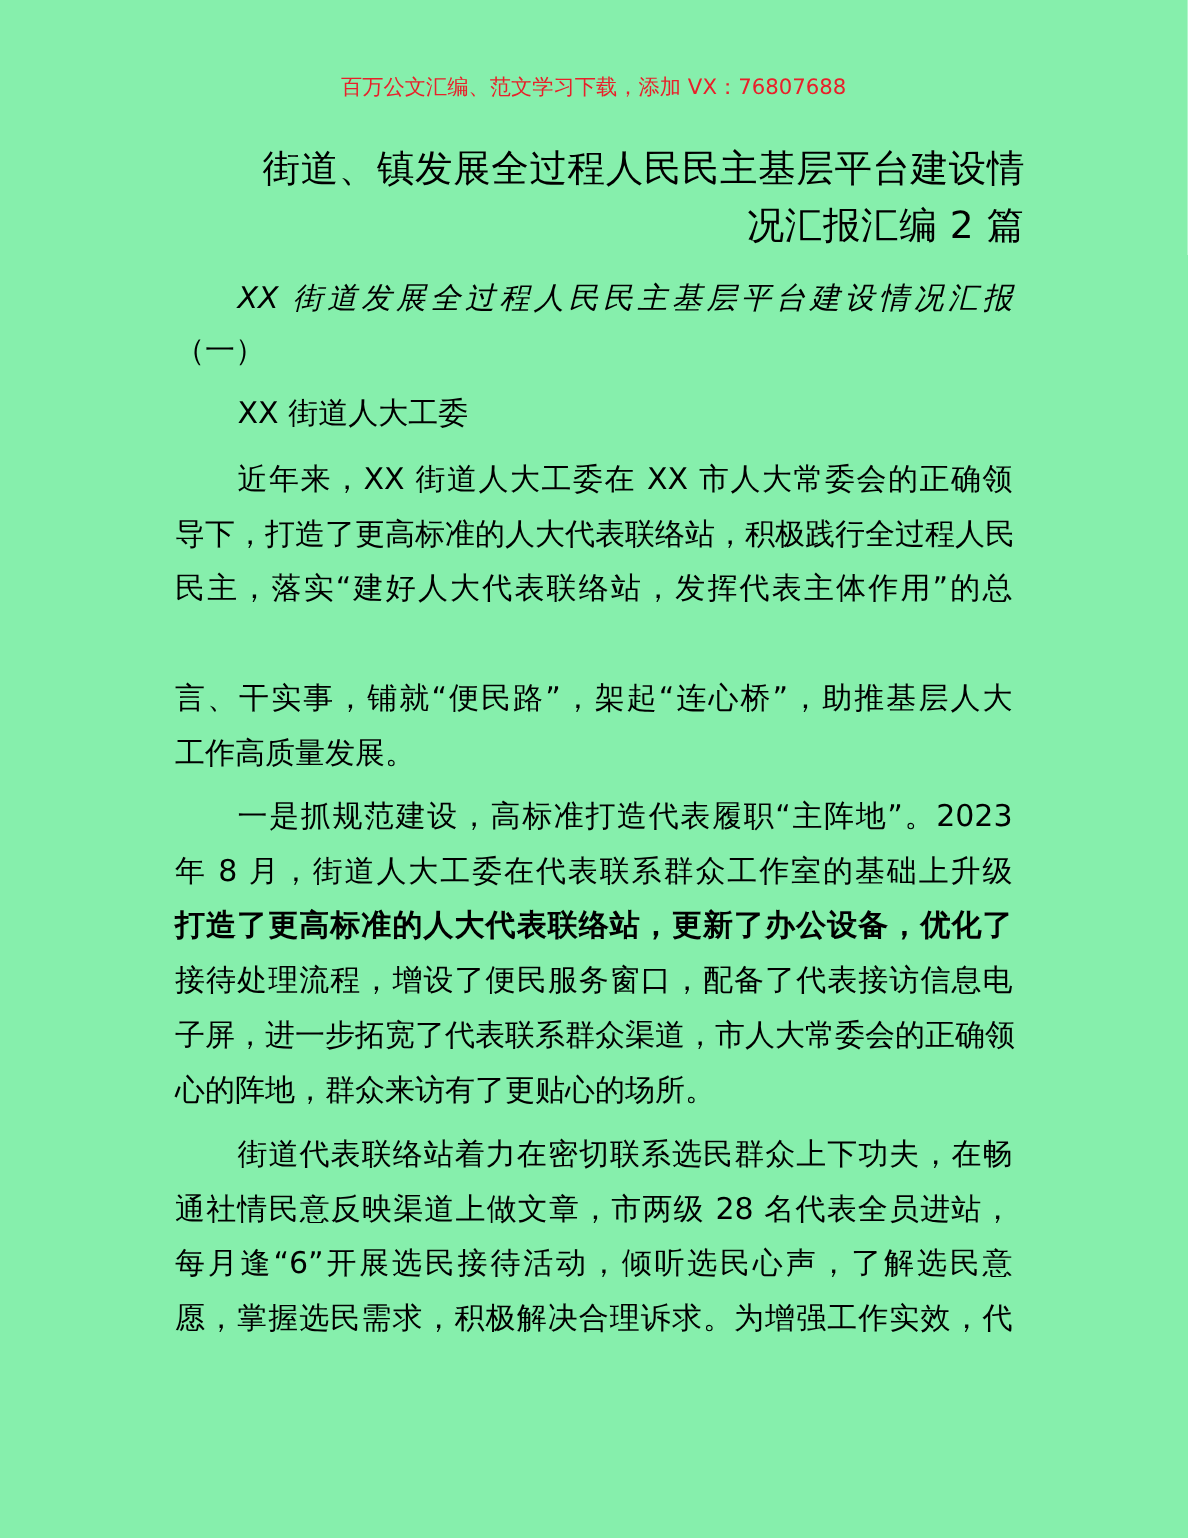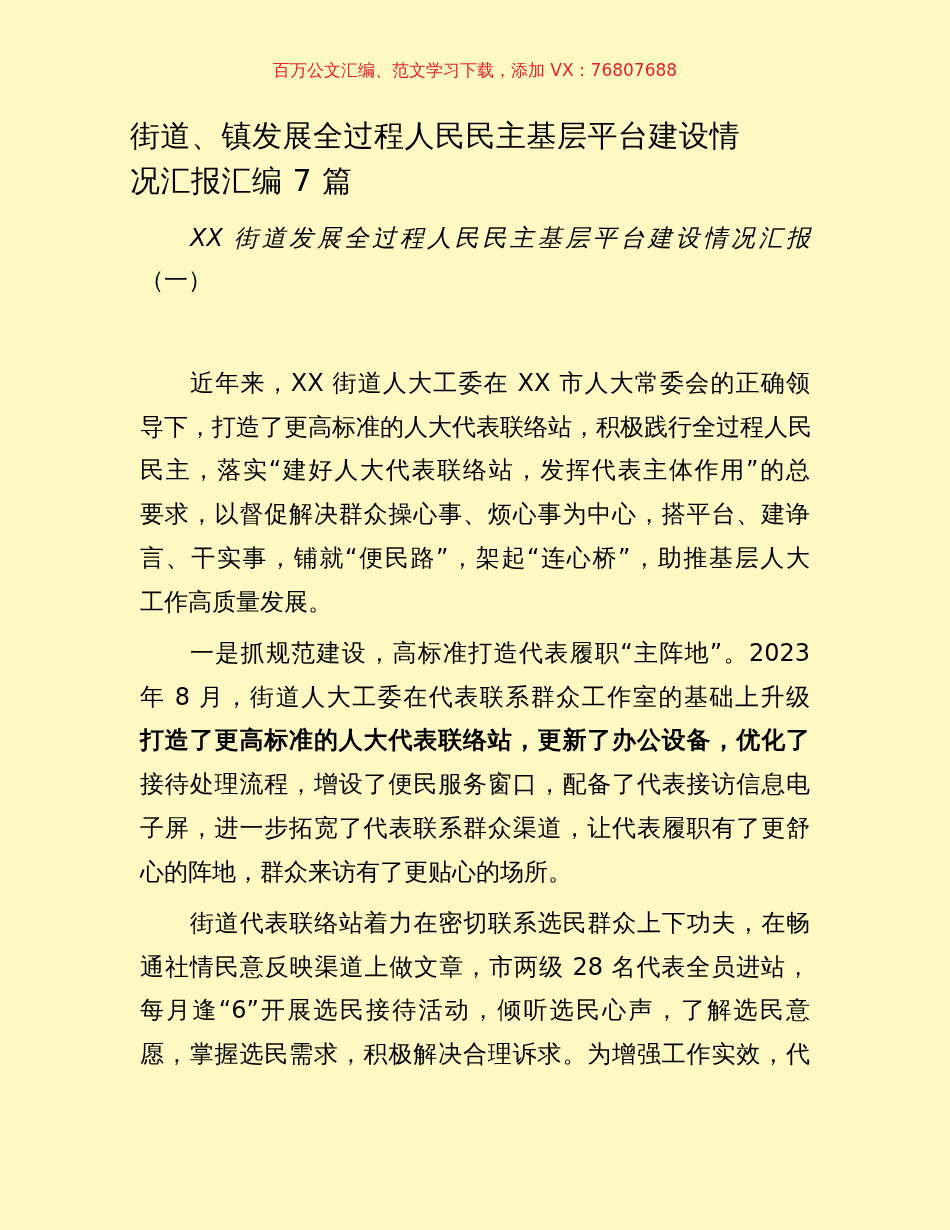--- a/index.html
+++ b/index.html
@@ -13,38 +13,38 @@
     position: relative;
     overflow: hidden;
     font-family: "DejaVu Sans", "Liberation Sans", sans-serif;
     color: #000000;
   }
   .page {
     position: absolute;
     left: 0; top: 0;
     width: 950px;
     height: 1230px;
-    background: #fef9c3;
+    background: #86efac;
   }
   .watermark {
     position: absolute;
     top: 58px;
     left: 0;
     width: 950px;
     text-align: center;
     font-size: 17px;
     line-height: 24px;
     color: #e8202a;
     white-space: nowrap;
   }
   .title {
     position: absolute;
     left: 130px;
     width: 690px;
-    text-align: left;
+    text-align: right;
     font-size: 30px;
     line-height: 44px;
     white-space: nowrap;
     letter-spacing: 0.5px;
   }
   .title.l1 { top: 114px; }
   .title.l2 { top: 159px; }
   .body-text {
     position: absolute;
     left: 140px;
@@ -65,38 +65,38 @@
   }
 </style>
 </head>
 <body>
 
 <div class="page">
 
   <div class="watermark">百万公文汇编、范文学习下载，添加 VX：76807688</div>
 
   <div class="title l1">街道、镇发展全过程人民民主基层平台建设情</div>
-  <div class="title l2">况汇报汇编 7 篇</div>
+  <div class="title l2">况汇报汇编 2 篇</div>
 
   <div class="body-text indent" style="top:221px;font-style:italic;">XX 街道发展全过程人民民主基层平台建设情况汇报</div>
   <div class="body-text last" style="top:263px;">（一）</div>
 
+  <div class="body-text indent last" style="top:313px;">XX 街道人大工委</div>
 
   <div class="body-text indent" style="top:366px;">近年来，XX 街道人大工委在 XX 市人大常委会的正确领</div>
   <div class="body-text" style="top:410px;">导下，打造了更高标准的人大代表联络站，积极践行全过程人民</div>
   <div class="body-text" style="top:453px;">民主，落实“建好人大代表联络站，发挥代表主体作用”的总</div>
-  <div class="body-text" style="top:497px;">要求，以督促解决群众操心事、烦心事为中心，搭平台、建诤</div>
   <div class="body-text" style="top:541px;">言、干实事，铺就“便民路”，架起“连心桥”，助推基层人大</div>
   <div class="body-text last" style="top:585px;">工作高质量发展。</div>
 
   <div class="body-text indent" style="top:636px;">一是抓规范建设，高标准打造代表履职“主阵地”。2023</div>
   <div class="body-text" style="top:680px;">年 8 月，街道人大工委在代表联系群众工作室的基础上升级</div>
   <div class="body-text" style="top:723px;font-weight:bold;">打造了更高标准的人大代表联络站，更新了办公设备，优化了</div>
   <div class="body-text" style="top:767px;">接待处理流程，增设了便民服务窗口，配备了代表接访信息电</div>
-  <div class="body-text" style="top:811px;">子屏，进一步拓宽了代表联系群众渠道，让代表履职有了更舒</div>
+  <div class="body-text" style="top:811px;">子屏，进一步拓宽了代表联系群众渠道，市人大常委会的正确领</div>
   <div class="body-text last" style="top:855px;">心的阵地，群众来访有了更贴心的场所。</div>
 
   <div class="body-text indent" style="top:906px;">街道代表联络站着力在密切联系选民群众上下功夫，在畅</div>
   <div class="body-text" style="top:950px;">通社情民意反映渠道上做文章，市两级 28 名代表全员进站，</div>
   <div class="body-text" style="top:993px;">每月逢“6”开展选民接待活动，倾听选民心声，了解选民意</div>
   <div class="body-text" style="top:1037px;">愿，掌握选民需求，积极解决合理诉求。为增强工作实效，代</div>
 
 </div>
 
 </body></html>

